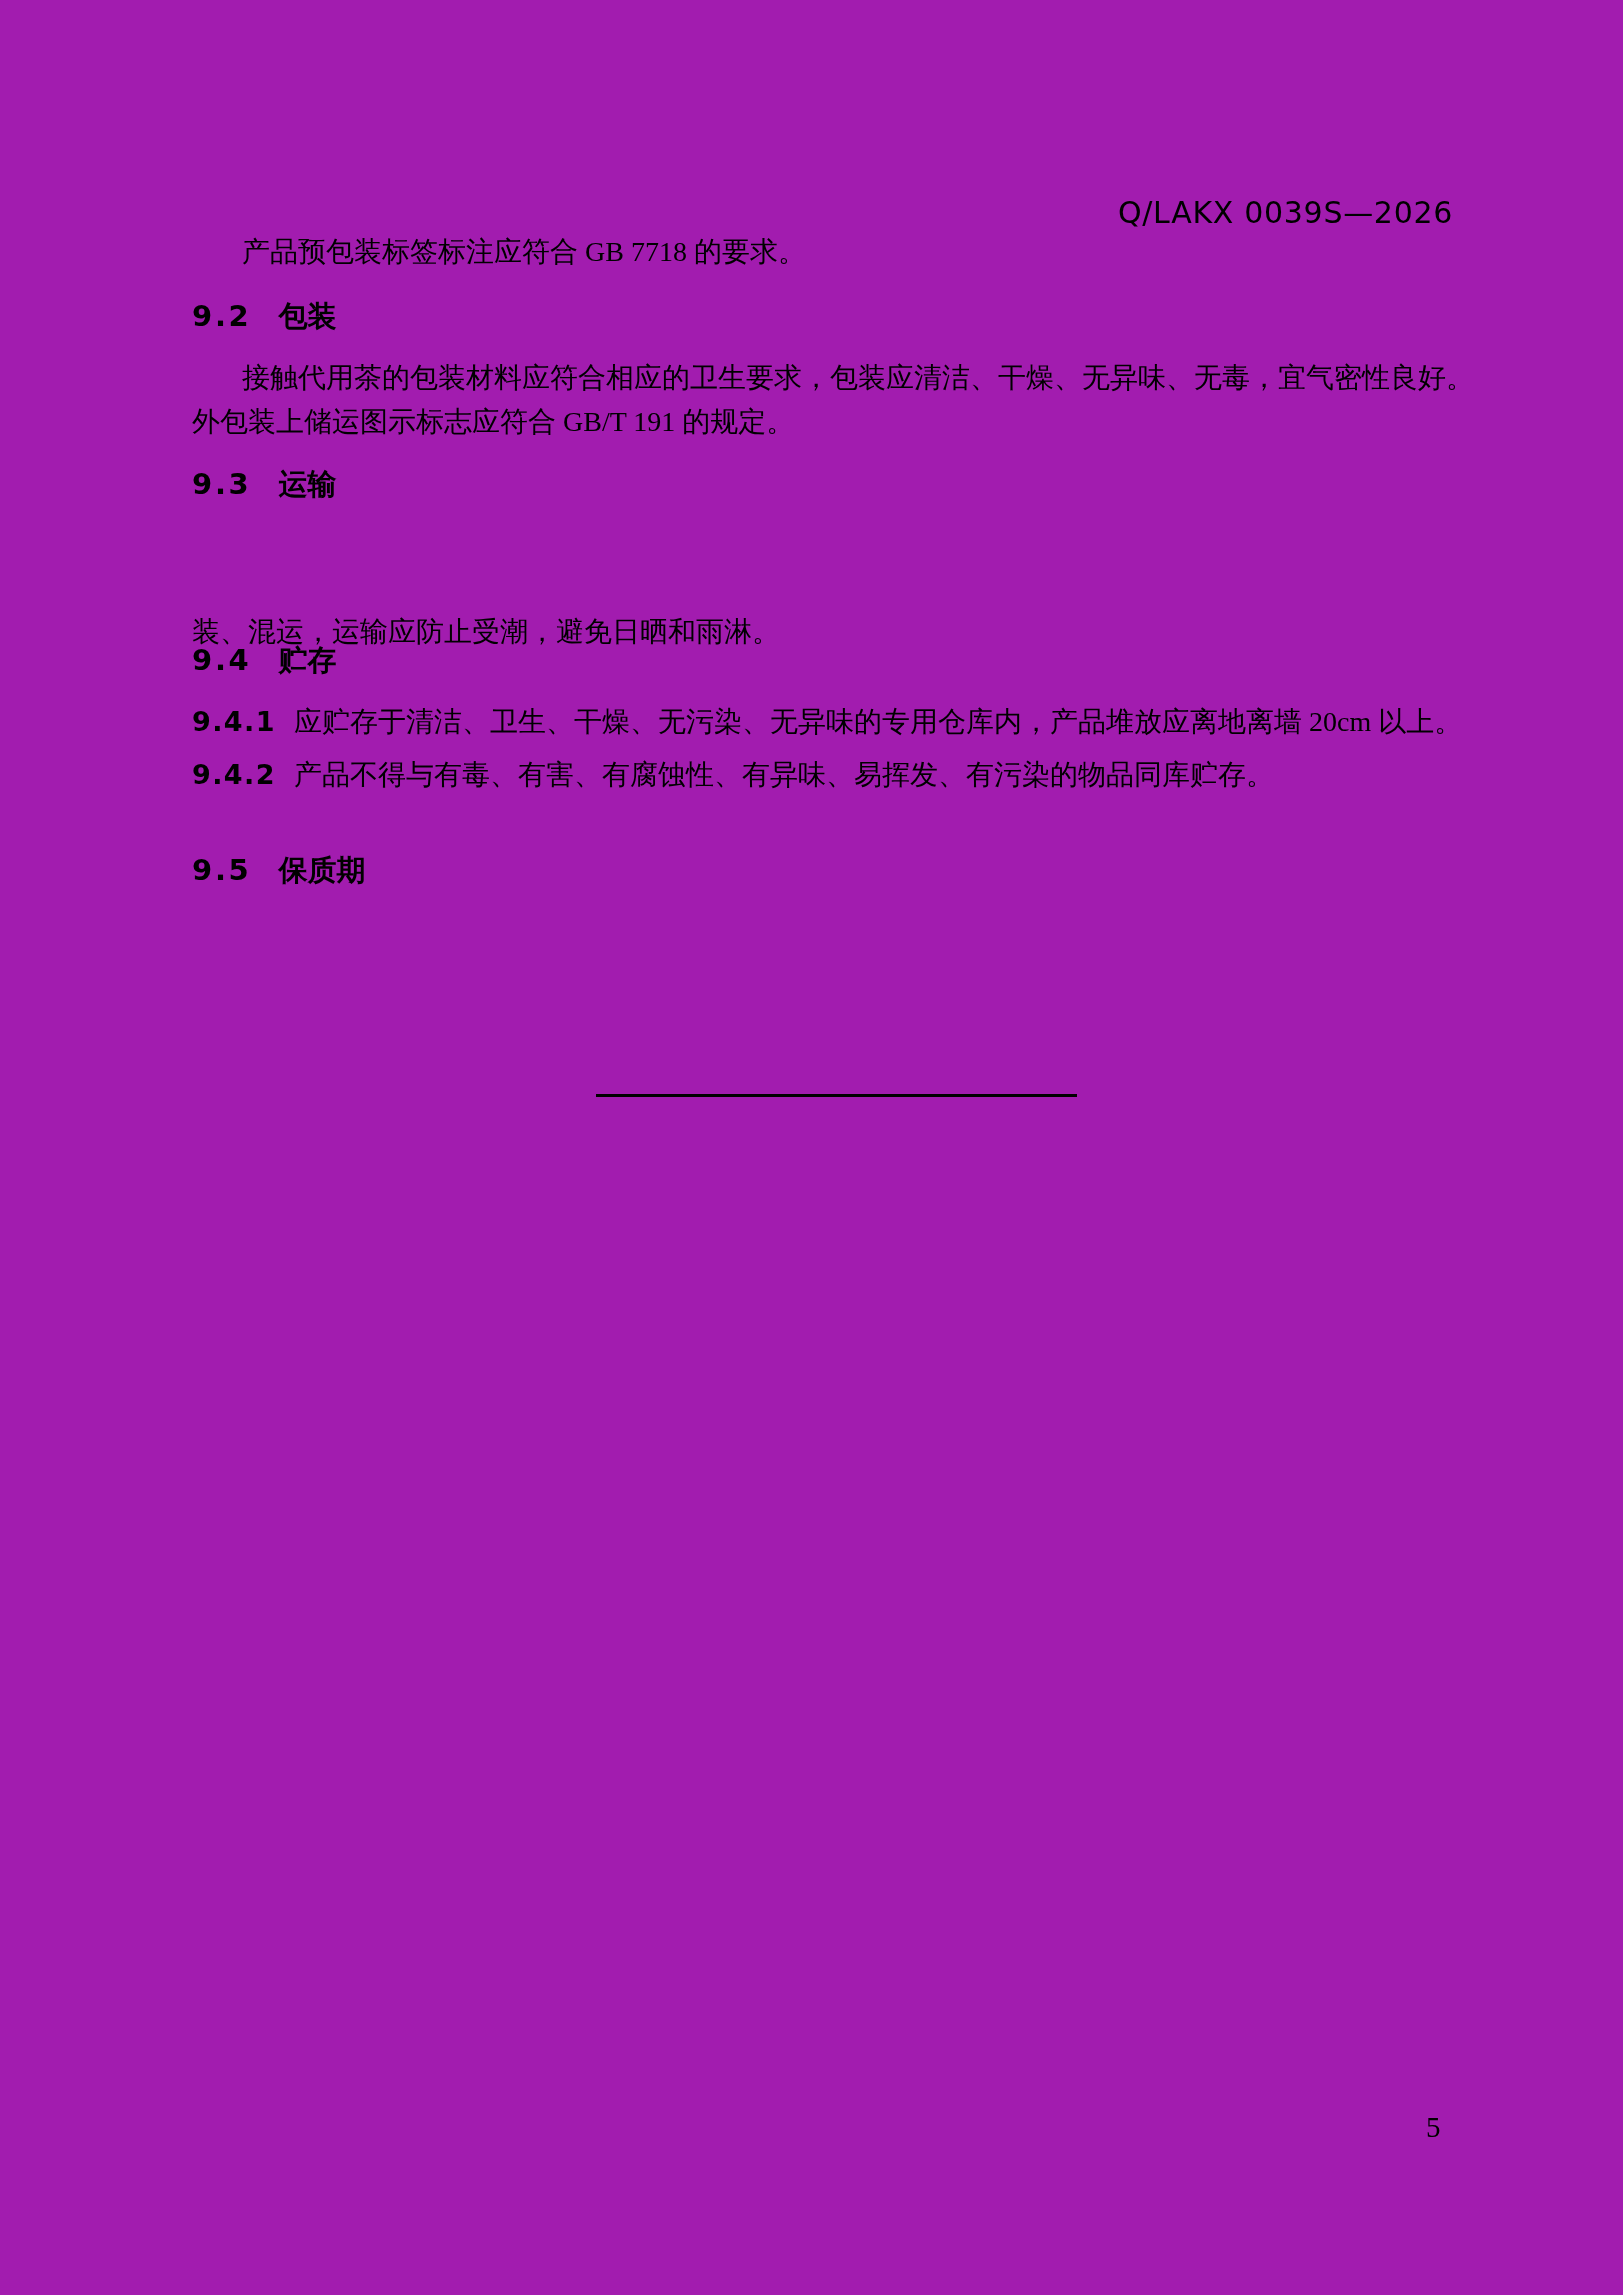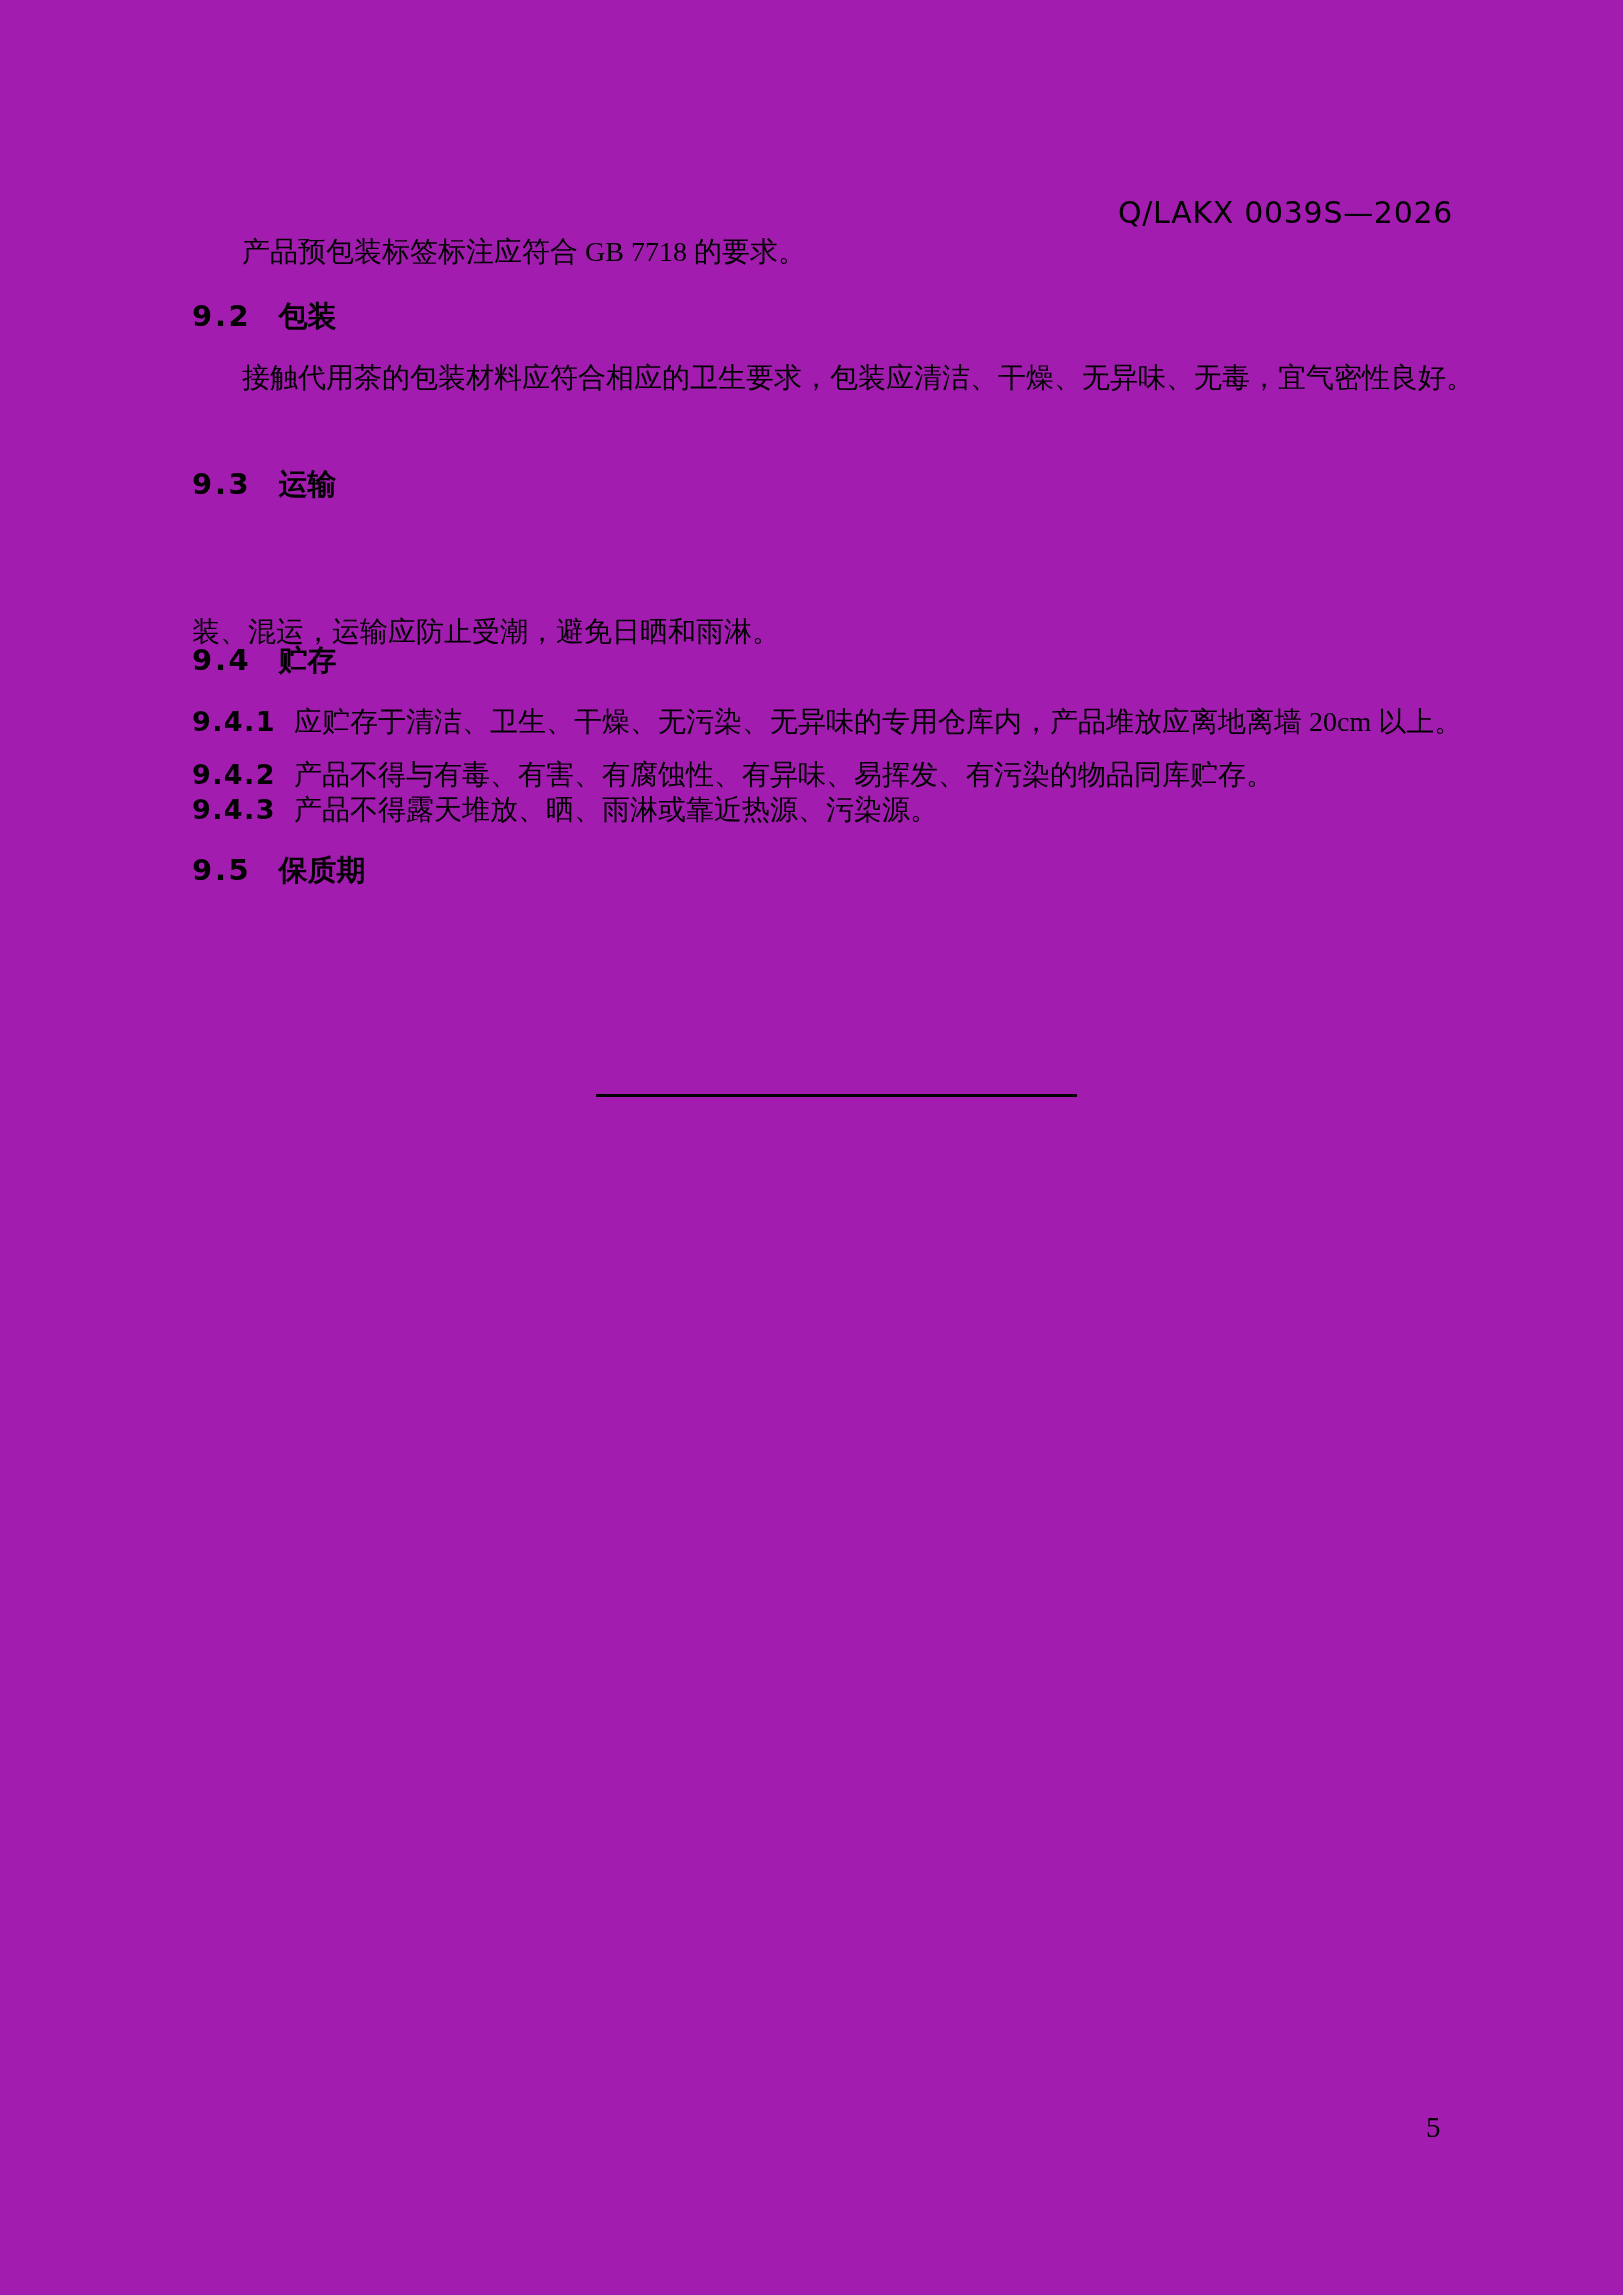--- a/index.html
+++ b/index.html
@@ -63,38 +63,36 @@
 <div class="page">
 
   <div class="abs header-code">Q/LAKX 0039S—2026</div>
 
   <div class="abs bodyline" style="top:238px; left:242px;">产品预包装标签标注应符合 GB 7718 的要求。</div>
 
   <div class="abs heading" style="top:302px; left:192px;">
     <span class="h-num">9.2</span><span class="h-title">包装</span>
   </div>
   <div class="abs bodyline" style="top:364px; left:242px;">接触代用茶的包装材料应符合相应的卫生要求，包装应清洁、干燥、无异味、无毒，宜气密性良好。</div>
+  <div class="abs bodyline" style="top:408px; left:192px;">外包装上储运图示标志应符合 GB/T 191 的规定。</div>
 
   <div class="abs heading" style="top:470px; left:192px;">
     <span class="h-num">9.3</span><span class="h-title">运输</span>
   </div>
   <div class="abs bodyline" style="top:578px; left:192px;margin-top:40px;">装、混运，运输应防止受潮，避免日晒和雨淋。</div>
 
   <div class="abs heading" style="top:646px; left:192px;">
     <span class="h-num">9.4</span><span class="h-title">贮存</span>
   </div>
   <div class="abs bodyline" style="top:708px; left:192px;">
     <span class="clause-num">9.4.1</span><span>应贮存于清洁、卫生、干燥、无污染、无异味的专用仓库内，产品堆放应离地离墙 20cm 以上。</span>
   </div>
   <div class="abs bodyline" style="top:752px; left:192px;margin-top:9px;">
     <span class="clause-num">9.4.2</span><span>产品不得与有毒、有害、有腐蚀性、有异味、易挥发、有污染的物品同库贮存。</span>
   </div>
-  <div class="abs bodyline" style="top:796px; left:192px;">
-    <span class="clause-num">9.4.3</span><span>产品不得露天堆放、晒、雨淋或靠近热源、污染源。</span>
-  </div>
 
   <div class="abs heading" style="top:856px; left:192px;">
     <span class="h-num">9.5</span><span class="h-title">保质期</span>
   </div>
 
   <div class="divider"></div>
 
   <div class="abs page-number">5</div>
 
 </div>

